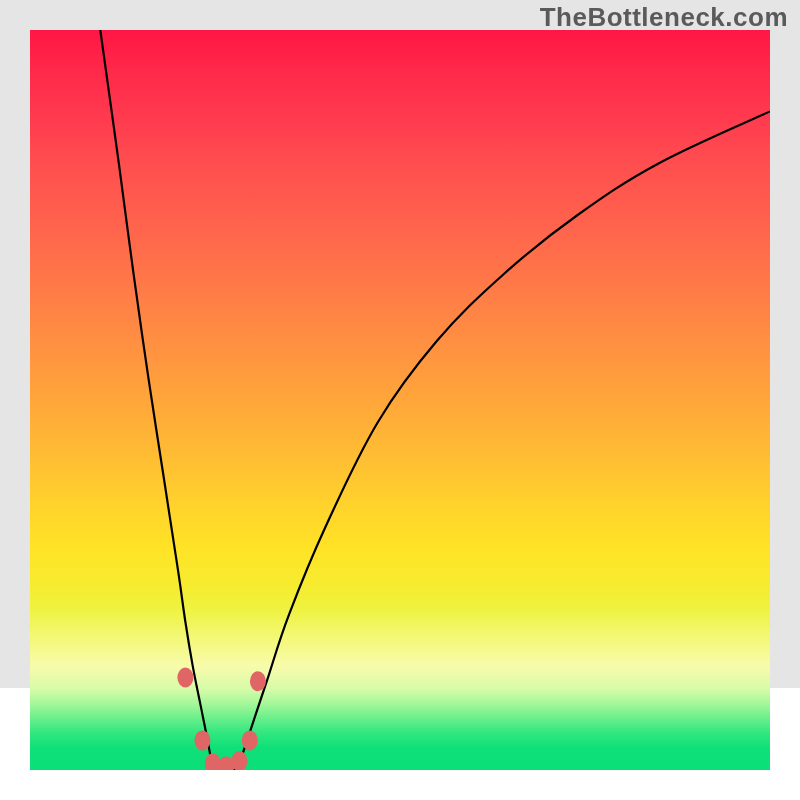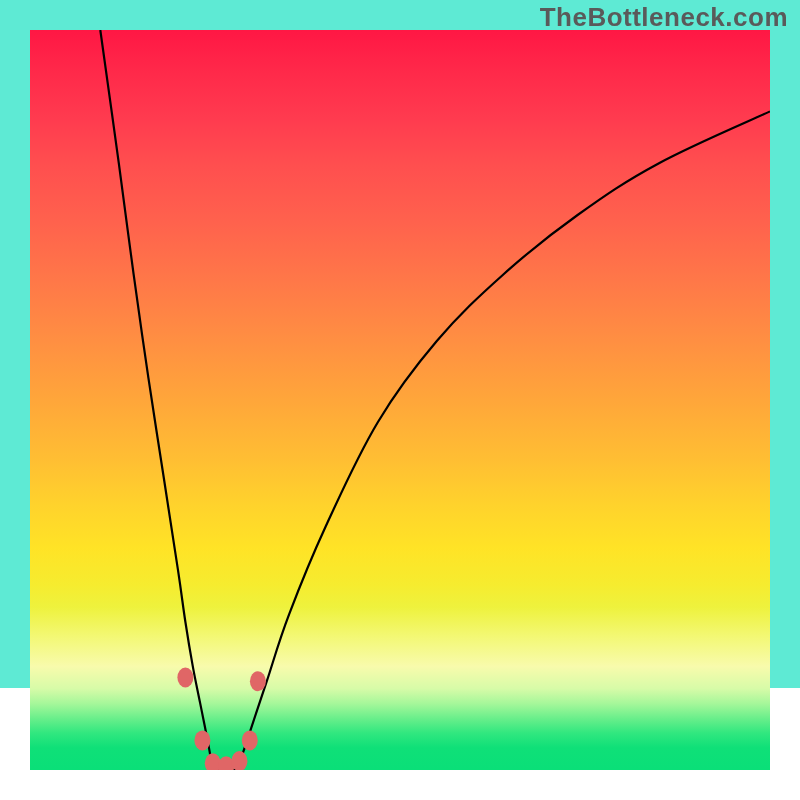--- a/index.html
+++ b/index.html
@@ -7,21 +7,21 @@
     padding: 0;
     width: 800px;
     height: 800px;
     overflow: hidden;
     background: #fff;
   }
   .frame {
     position: relative;
     width: 800px;
     height: 688px;
-    background: #5eead4;
+    background: #e5e5e5;
   }
   .watermark {
     position: absolute;
     top: 2px;
     right: 12px;
     font-family: Arial, Helvetica, sans-serif;
     font-size: 26px;
     font-weight: 600;
     color: #5a5a5a;
     letter-spacing: 0.5px;

